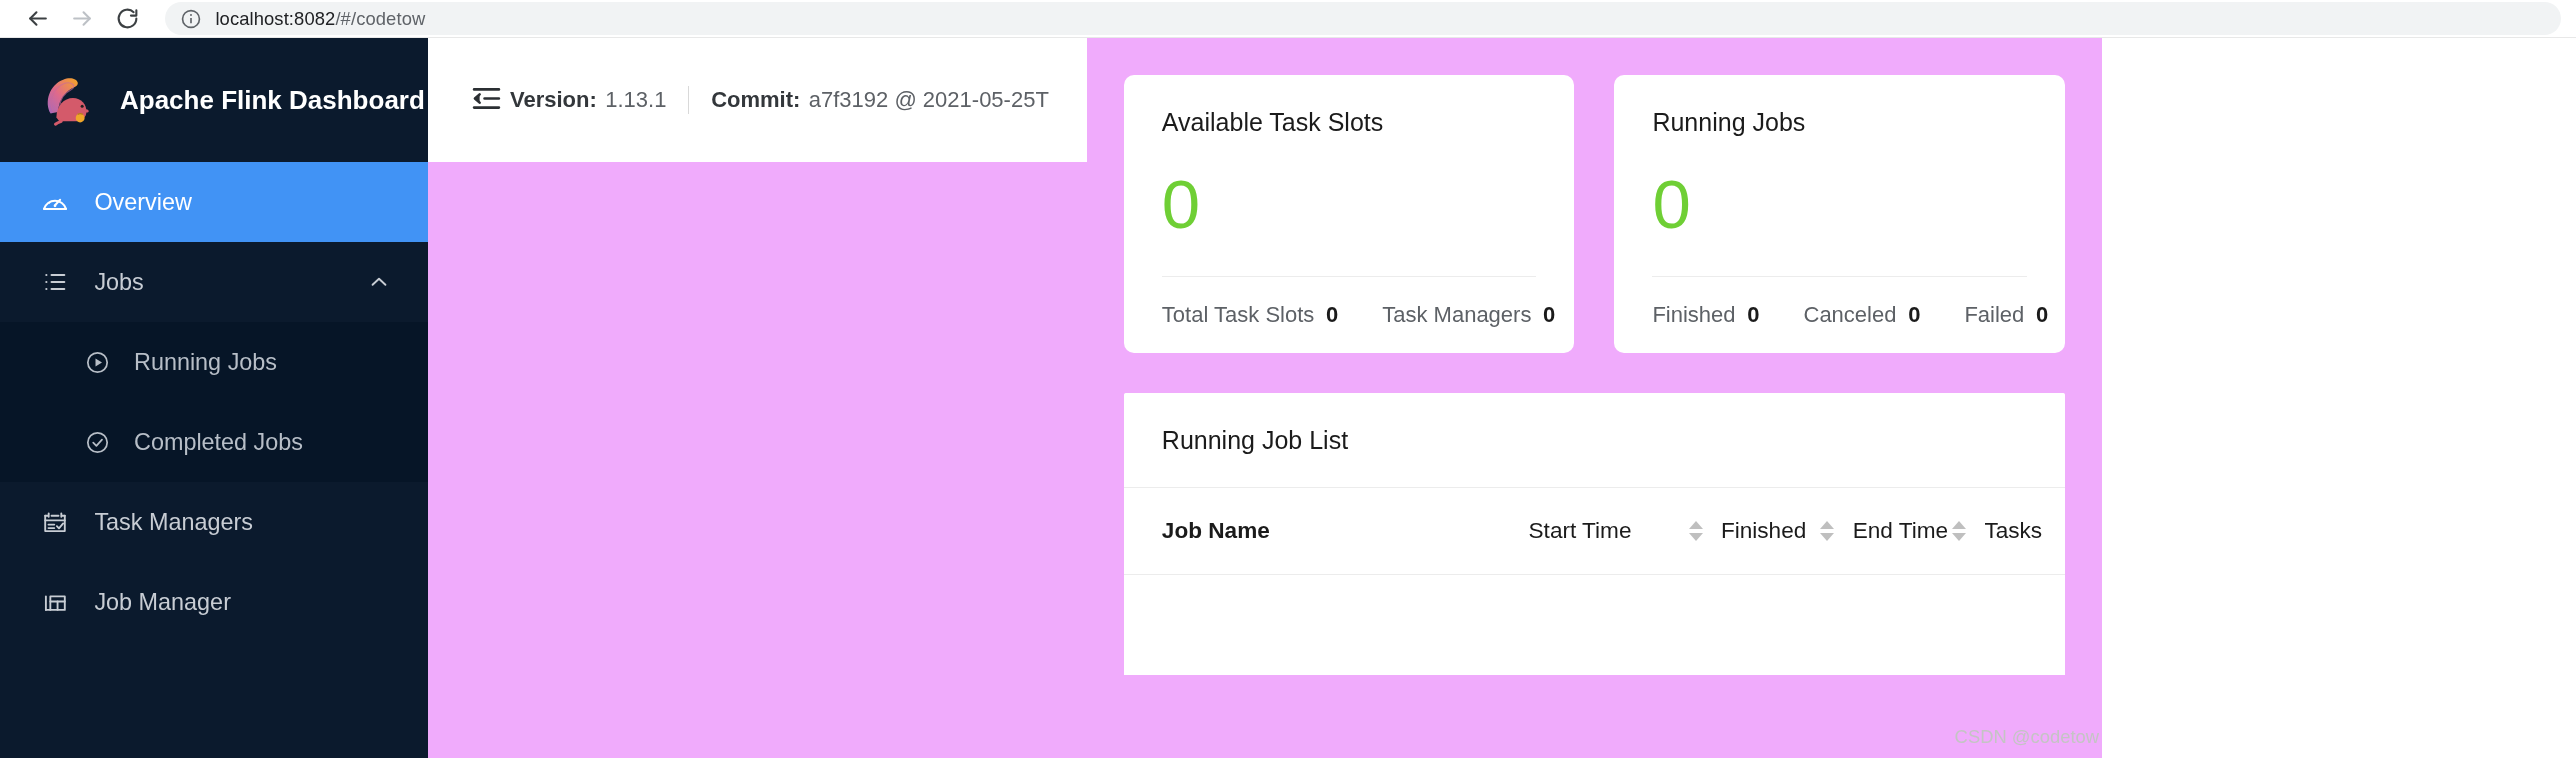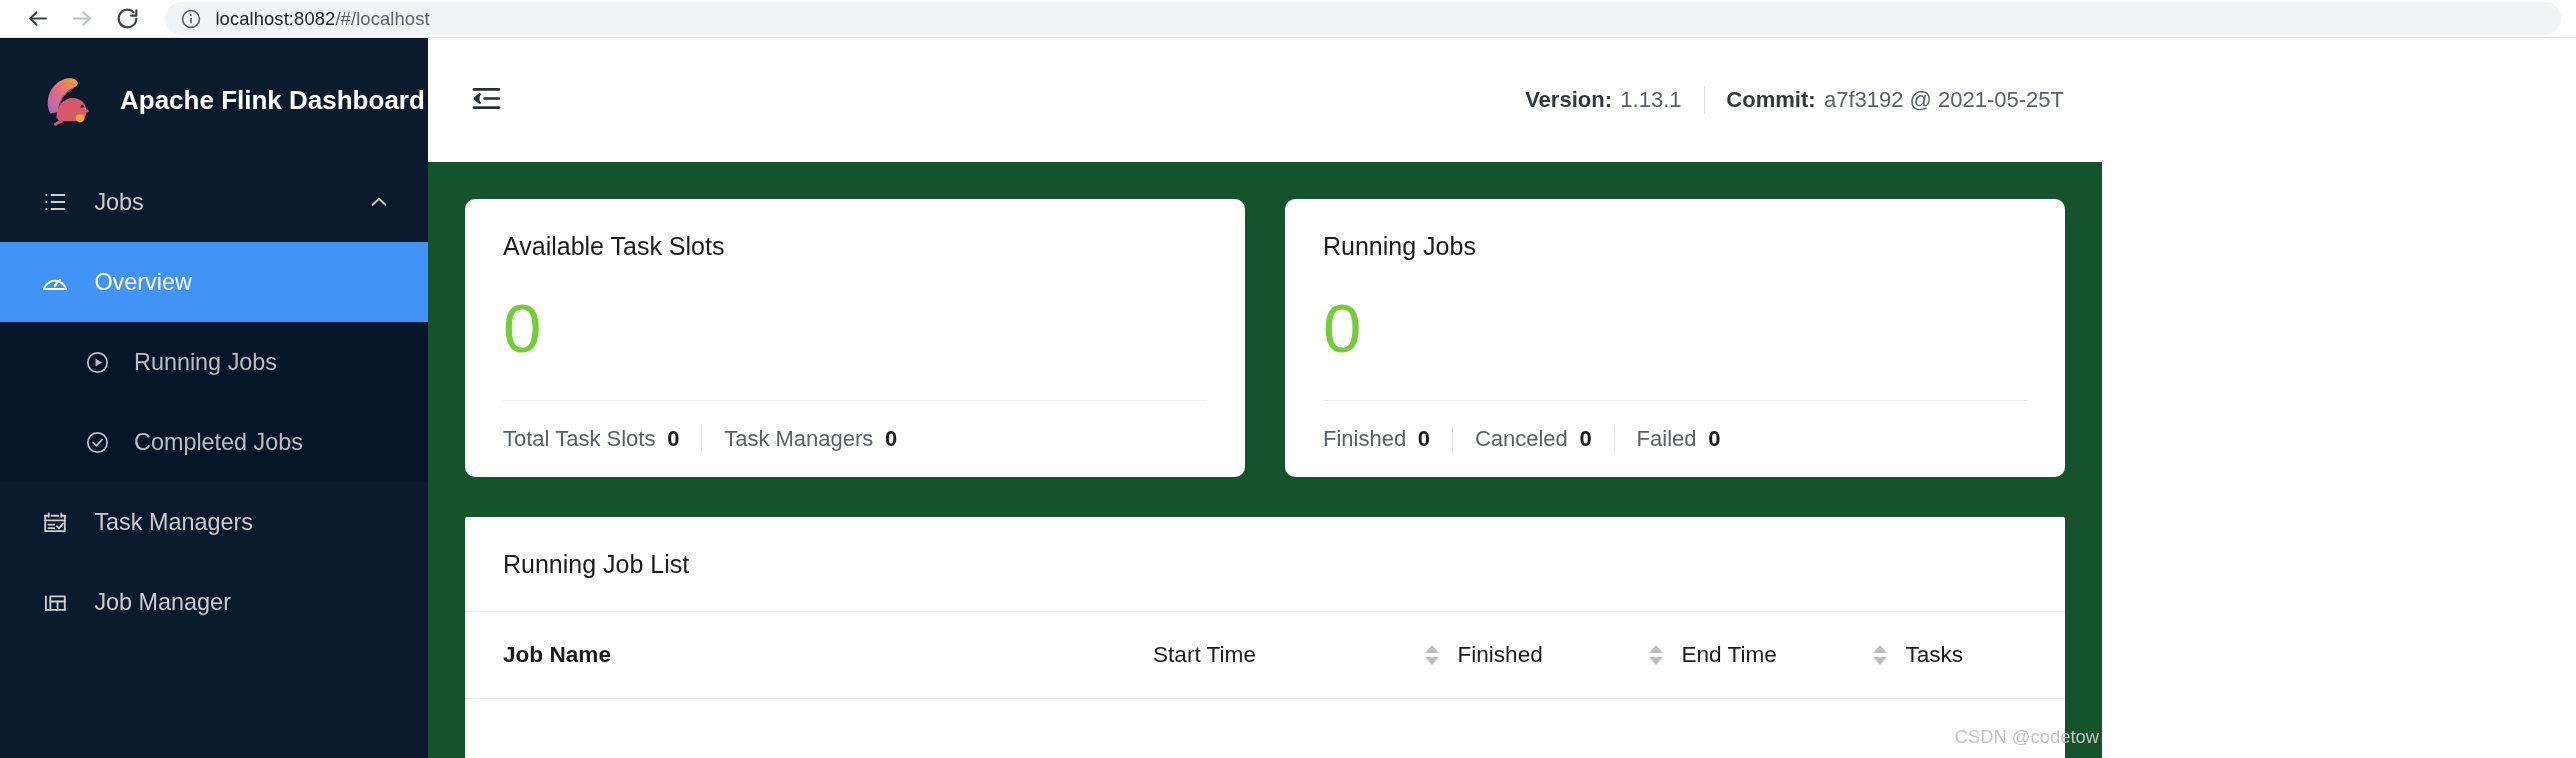--- a/index.html
+++ b/index.html
@@ -123,23 +123,23 @@
     width: 30px; height: 30px;
     flex: 0 0 30px;
     display: flex; align-items: center; justify-content: center;
     margin-right: 22px;
   }
 
   
   #main {
     flex: 1 1 auto;
     display: flex;
-    flex-direction: column;
+    flex-direction: row;
     min-width: 0;
-    background: #14532d;
+    background: #f0abfc;
   }
   #topbar {
     height: 124px;
     flex: 0 0 124px;
     background: #ffffff;
     display: flex;
     align-items: center;
     padding: 0 38px 0 35px;
   }
   #collapse-btn {
@@ -290,21 +290,21 @@
     </span>
   </div>
   <div id="omnibox">
     <span class="info-ico">
       <svg width="22" height="22" viewBox="0 0 24 24" fill="none" stroke="#5f6368" stroke-width="1.8">
         <circle cx="12" cy="12" r="9.2"></circle>
           <line x1="12" y1="11" x2="12" y2="16.6"></line>
           <circle cx="12" cy="7.6" r="1.05" fill="#5f6368" stroke="none"></circle>
       </svg>
     </span>
-    <span class="url"><span class="host">localhost:8082</span><span>/#/localhost</span></span>
+    <span class="url"><span class="host">localhost:8082</span><span>/#/codetow</span></span>
   </div>
 </div>
 
 <div id="app">
 
   <div id="sidebar">
 
     <div id="sidebar-header">
       <span id="flink-logo">
         <svg viewBox="0 0 64 64" width="62" height="62">
@@ -321,50 +321,50 @@
           <circle cx="45.6" cy="38.4" r="1.55" fill="#231f20"></circle>
           <path d="M49 41.5 C51.5 41.3 52.6 42.6 52.3 43.8 C52 44.9 50.6 45.2 49.3 44.6" fill="#d45a6a"></path>
           <circle cx="43.5" cy="50.5" r="4.6" fill="#f0a62a"></circle>
           <path d="M41 46.8 q2.6 -1.4 5.2 0" fill="none" stroke="#b7791f" stroke-width="1.3"></path>
           <path d="M24 54 q-4 1.5 -6 3" fill="none" stroke="#d45a6a" stroke-width="3" stroke-linecap="round"></path>
         </svg>
       </span>
       <span id="brand-title">Apache Flink Dashboard</span>
     </div>
 
+    <div class="nav-item active">
+      <span class="nav-icon">
+        <svg width="30" height="30" viewBox="0 0 24 24" fill="none" stroke="#ffffff" stroke-width="1.6" stroke-linecap="round">
+          <path d="M3.2 17.5 A9.2 9.2 0 0 1 20.8 17.5"></path>
+          <line x1="3.2" y1="17.6" x2="20.8" y2="17.6"></line>
+          <line x1="12" y1="14.6" x2="16.1" y2="10.2"></line>
+          <circle cx="12" cy="15" r="1.1" fill="#ffffff" stroke="none"></circle>
+          <circle cx="7.4" cy="12.6" r="0.8" fill="#ffffff" stroke="none"></circle>
+        </svg>
+      </span>
+      <span class="nav-label">Overview</span>
+    </div>
+
     <div class="nav-item">
       <span class="nav-icon">
         <svg width="28" height="28" viewBox="0 0 24 24" fill="none" stroke="#c8cdd4" stroke-width="1.7" stroke-linecap="round">
           <line x1="9" y1="6" x2="20" y2="6"></line>
             <line x1="9" y1="12" x2="20" y2="12"></line>
             <line x1="9" y1="18" x2="20" y2="18"></line>
           <circle cx="4.6" cy="6" r="0.95" fill="#c8cdd4" stroke="none"></circle>
           <circle cx="4.6" cy="12" r="0.95" fill="#c8cdd4" stroke="none"></circle>
           <circle cx="4.6" cy="18" r="0.95" fill="#c8cdd4" stroke="none"></circle>
         </svg>
       </span>
       <span class="nav-label">Jobs</span>
       <span class="nav-chevron">
         <svg width="22" height="22" viewBox="0 0 24 24" fill="none" stroke="#c8cdd4" stroke-width="2.1" stroke-linecap="round" stroke-linejoin="round">
           <polyline points="5 15 12 8.5 19 15"></polyline>
         </svg>
       </span>
-    </div>
-
-    <div class="nav-item active">
-      <span class="nav-icon">
-        <svg width="30" height="30" viewBox="0 0 24 24" fill="none" stroke="#ffffff" stroke-width="1.6" stroke-linecap="round">
-          <path d="M3.2 17.5 A9.2 9.2 0 0 1 20.8 17.5"></path>
-          <line x1="3.2" y1="17.6" x2="20.8" y2="17.6"></line>
-          <line x1="12" y1="14.6" x2="16.1" y2="10.2"></line>
-          <circle cx="12" cy="15" r="1.1" fill="#ffffff" stroke="none"></circle>
-          <circle cx="7.4" cy="12.6" r="0.8" fill="#ffffff" stroke="none"></circle>
-        </svg>
-      </span>
-      <span class="nav-label">Overview</span>
     </div>
 
     <div id="submenu">
       <div class="sub-item">
         <span class="nav-icon">
           <svg width="27" height="27" viewBox="0 0 24 24" fill="none" stroke="#b7bec7" stroke-width="1.55">
             <circle cx="12" cy="12" r="8.6"></circle>
               <polygon points="10.2,8.4 16,12 10.2,15.6" fill="#b7bec7" stroke="none"></polygon>
           </svg>
         </span>

